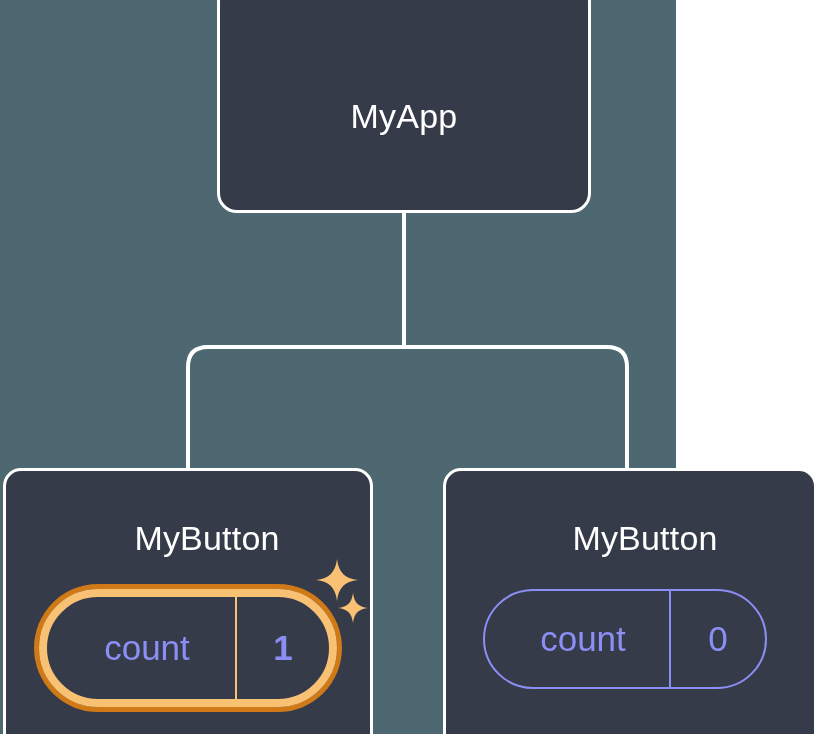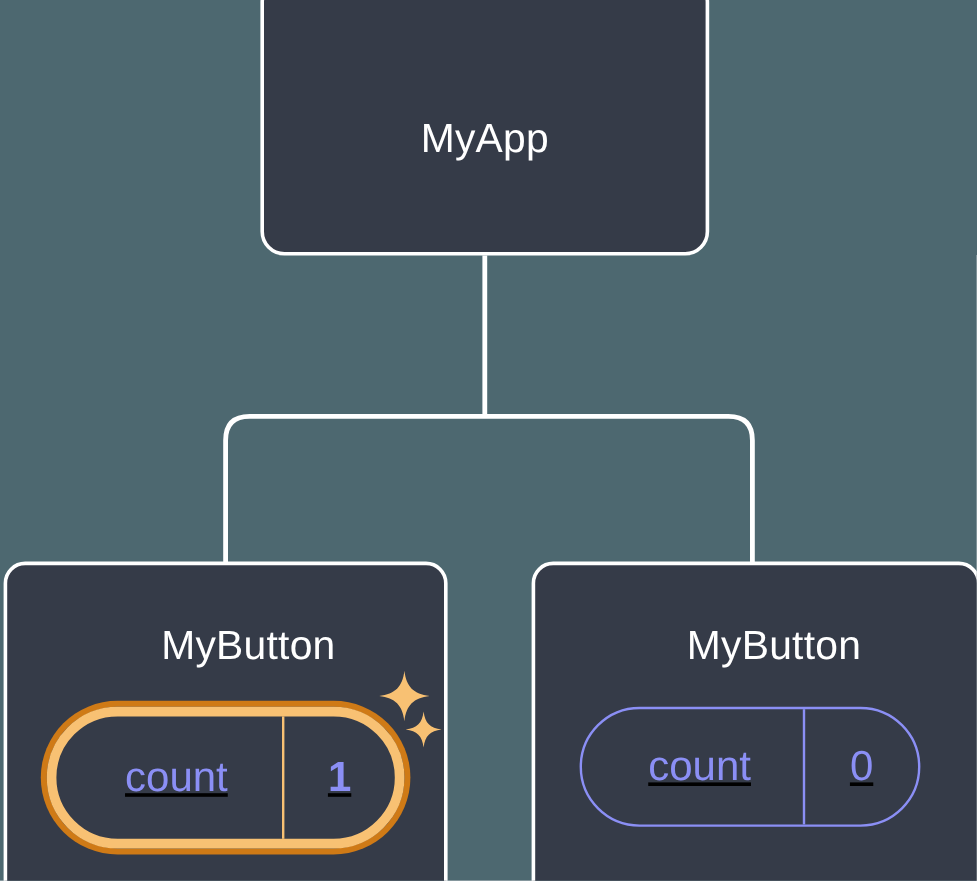--- a/index.html
+++ b/index.html
@@ -8,21 +8,21 @@
     padding: 0;
   }
   body {
     width: 814px;
     height: 734px;
     overflow: hidden;
     font-family: "Liberation Sans", sans-serif;
   }
   #diagram {
     position: relative;
-    width: 814px;
+    width: 676px;
     height: 734px;
     background: #4d6870;
   }
 
   
   #connectors {
     position: absolute;
     left: 0;
     top: 0;
     width: 814px;
@@ -83,21 +83,20 @@
   #node-child-right .child-title { padding-right: 10px; }
 
   
   .pill-wrap {
     position: absolute;
     top: 118px;
     left: 0;
     right: 0;
     display: flex;
     justify-content: center;
-    text-decoration: underline;
   }
   #node-child-right .pill-wrap { padding-right: 10px; }
 
   .pill {
     position: relative;
     box-sizing: border-box;
     display: flex;
     align-items: stretch;
     height: 100px;
     border-radius: 50px;

